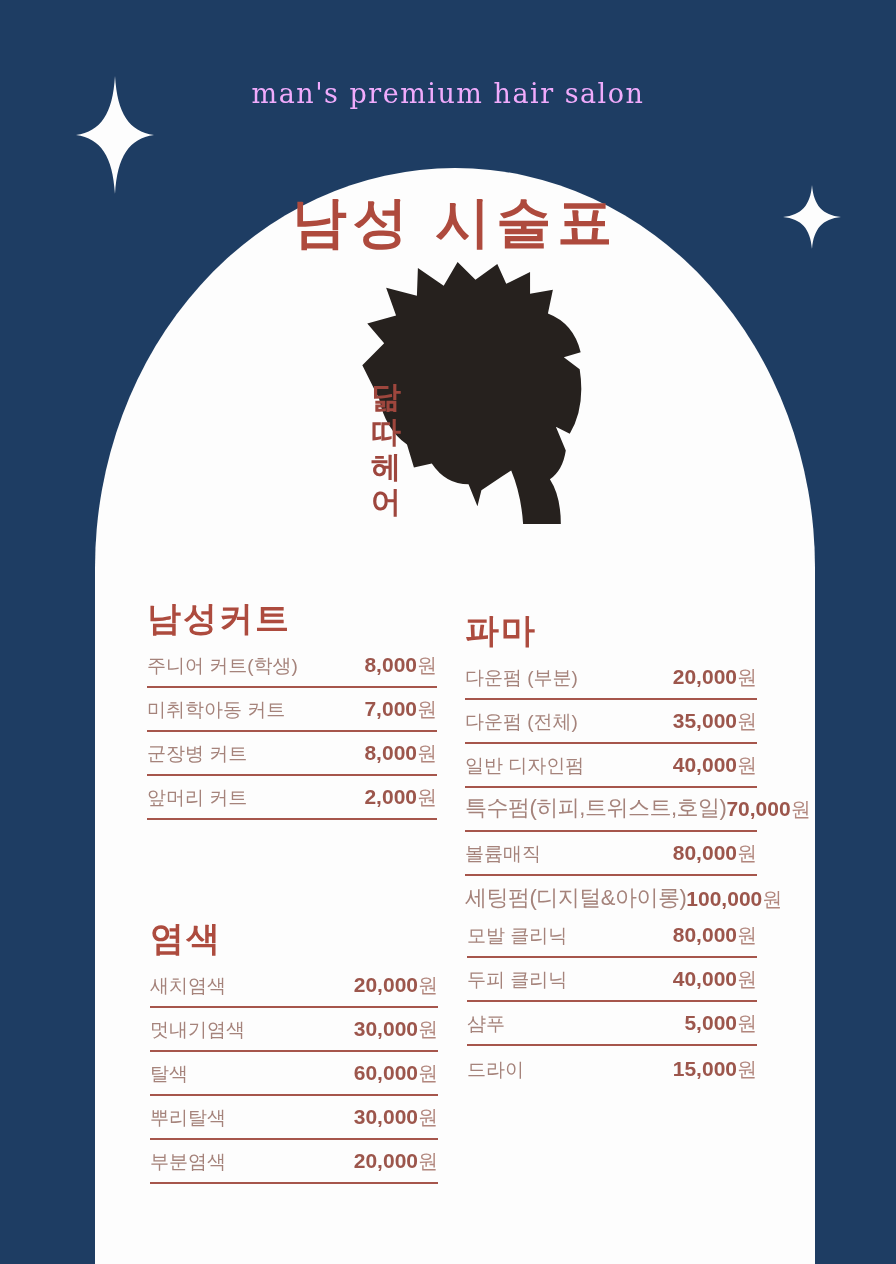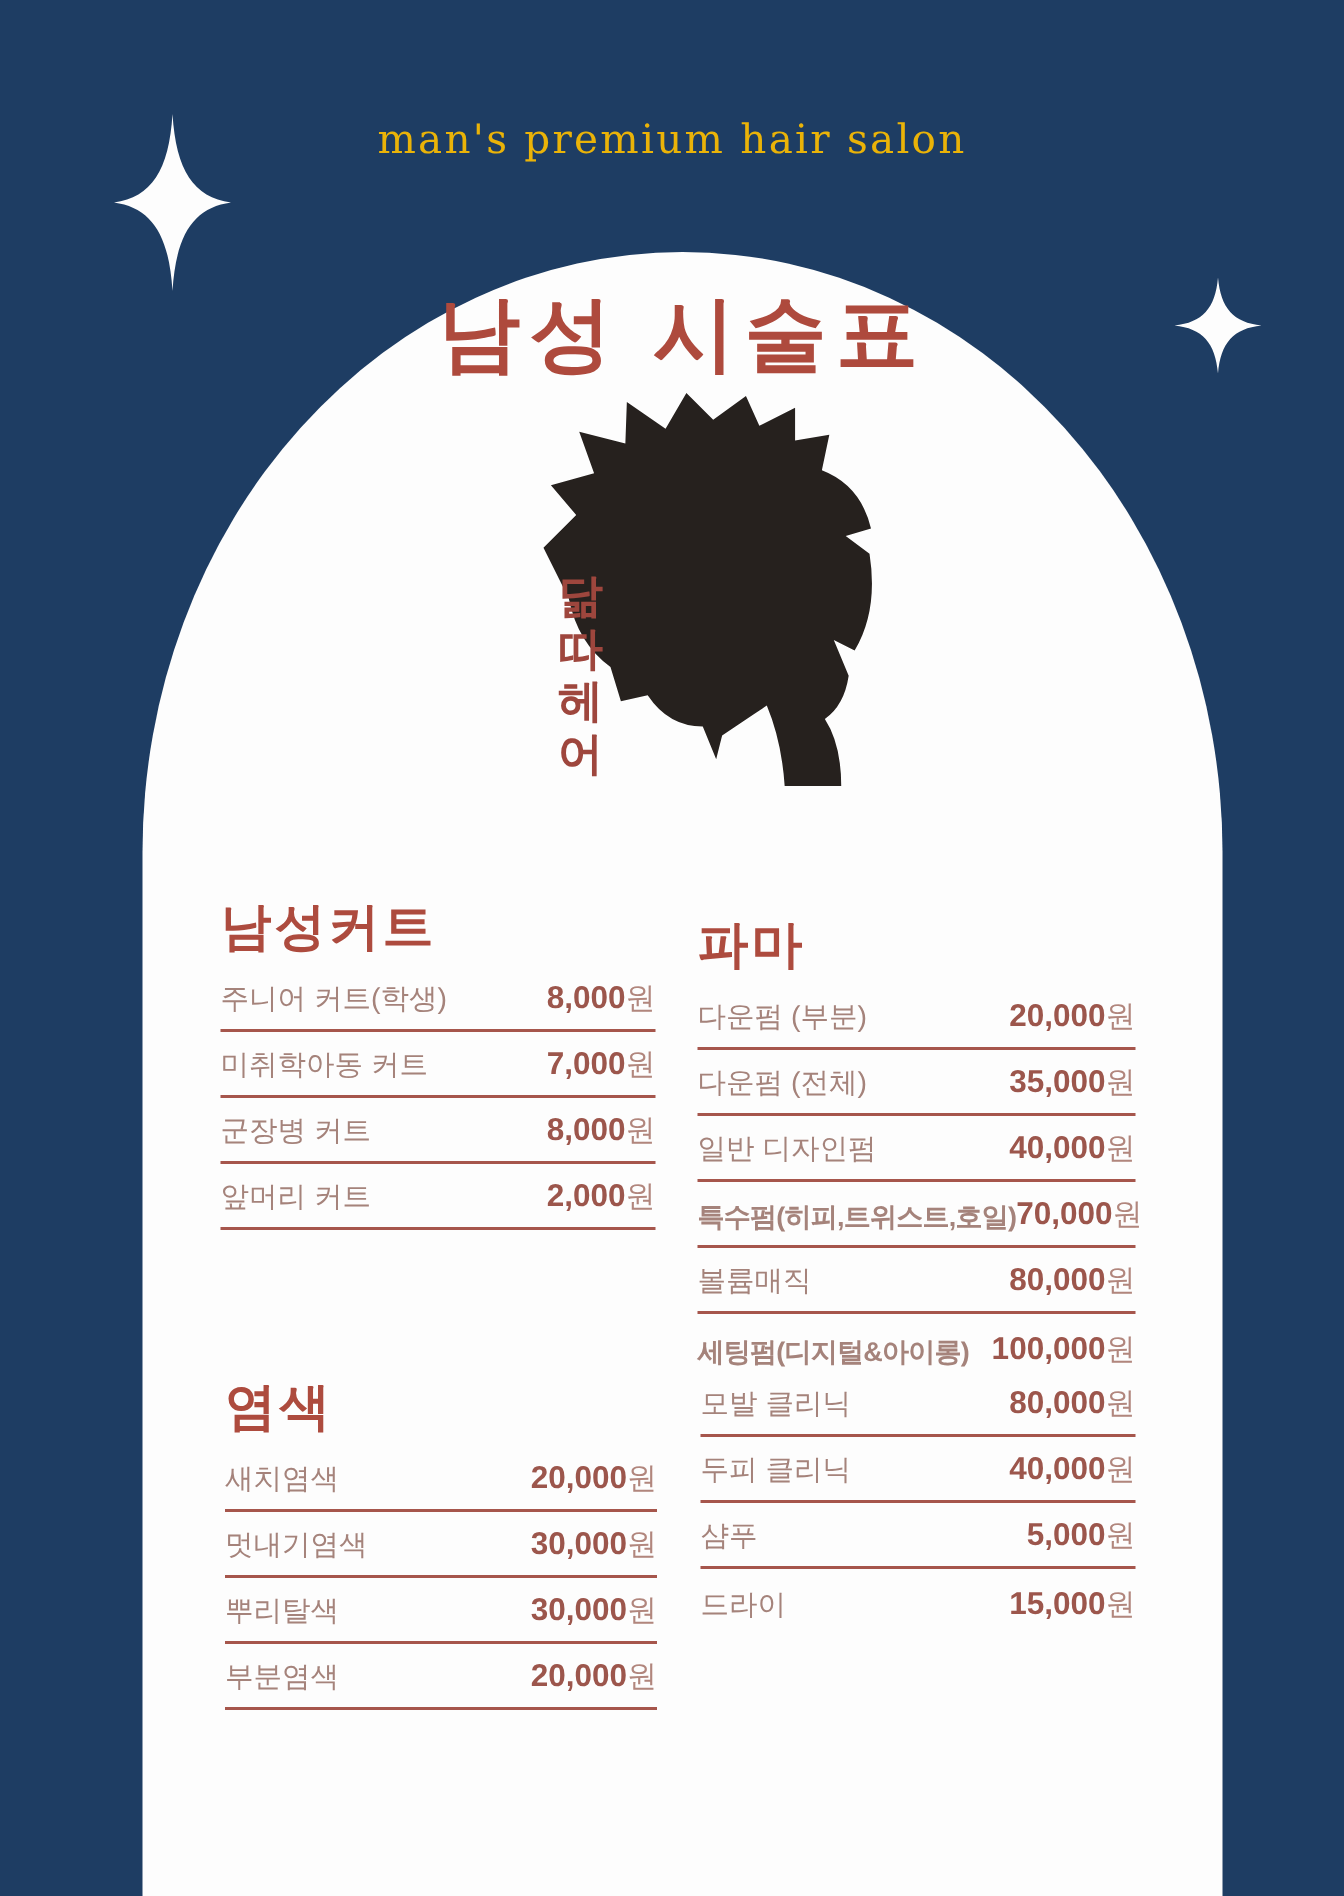--- a/index.html
+++ b/index.html
@@ -8,21 +8,21 @@
     width: 896px; height: 1264px;
     background: #1e3d63;
     overflow: hidden;
     font-family: "Liberation Sans", sans-serif;
   }
   .tagline {
     position: absolute; top: 78px; left: 0; width: 100%;
     text-align: center;
     font-family: "DejaVu Serif", "Liberation Serif", serif;
     font-size: 27px; letter-spacing: 1.5px;
-    color: #eab308;
+    color: #f0abfc;
   }
   .sparkle { position: absolute; }
   .sparkle-left  { left: 76px;  top: 76px;  width: 78px;  height: 118px; }
   .sparkle-right { left: 783px; top: 185px; width: 58px;  height: 64px; }
   .arch {
     position: absolute;
     left: 95px; top: 168px;
     width: 720px; height: 1096px;
     background: #fdfdfd;
     border-radius: 360px 360px 0 0 / 400px 400px 0 0;
@@ -62,21 +62,21 @@
   }
   .menu-row {
     box-sizing: border-box;
     height: 44px;
     display: flex; justify-content: space-between; align-items: flex-end;
     padding-bottom: 7px;
     border-bottom: 2.5px solid #a6564c;
   }
   .menu-row.no-rule { border-bottom: none; }
   .item-label { font-size: 19px; color: #a5837b; white-space: nowrap; }
-  .menu-row.tight .item-label { font-size: 18px; letter-spacing: -0.5px; font-weight: bold; }
+  .menu-row.tight .item-label { font-size: 22px; letter-spacing: -0.5px; }
   .item-price { white-space: nowrap; }
   .price-num { font-size: 21px; font-weight: 600; color: #9c564c; }
   .price-won { font-size: 20px; font-weight: 400; color: #b1867d; }
 </style>
 </head>
 <body>
 
 <div class="poster">
 
   <div class="tagline">man's premium hair salon</div>
@@ -157,20 +157,24 @@
       <div class="section-title">염색</div>
       <div class="menu-row">
         <span class="item-label">새치염색</span>
         <span class="item-price"><span class="price-num">20,000</span><span class="price-won">원</span></span>
       </div>
       <div class="menu-row">
         <span class="item-label">멋내기염색</span>
         <span class="item-price"><span class="price-num">30,000</span><span class="price-won">원</span></span>
       </div>
       <div class="menu-row">
+        <span class="item-label">탈색</span>
+        <span class="item-price"><span class="price-num">60,000</span><span class="price-won">원</span></span>
+      </div>
+      <div class="menu-row">
         <span class="item-label">뿌리탈색</span>
         <span class="item-price"><span class="price-num">30,000</span><span class="price-won">원</span></span>
       </div>
       <div class="menu-row">
         <span class="item-label">부분염색</span>
         <span class="item-price"><span class="price-num">20,000</span><span class="price-won">원</span></span>
       </div>
     </section>
 
     <section class="menu-section sec-clinic">

